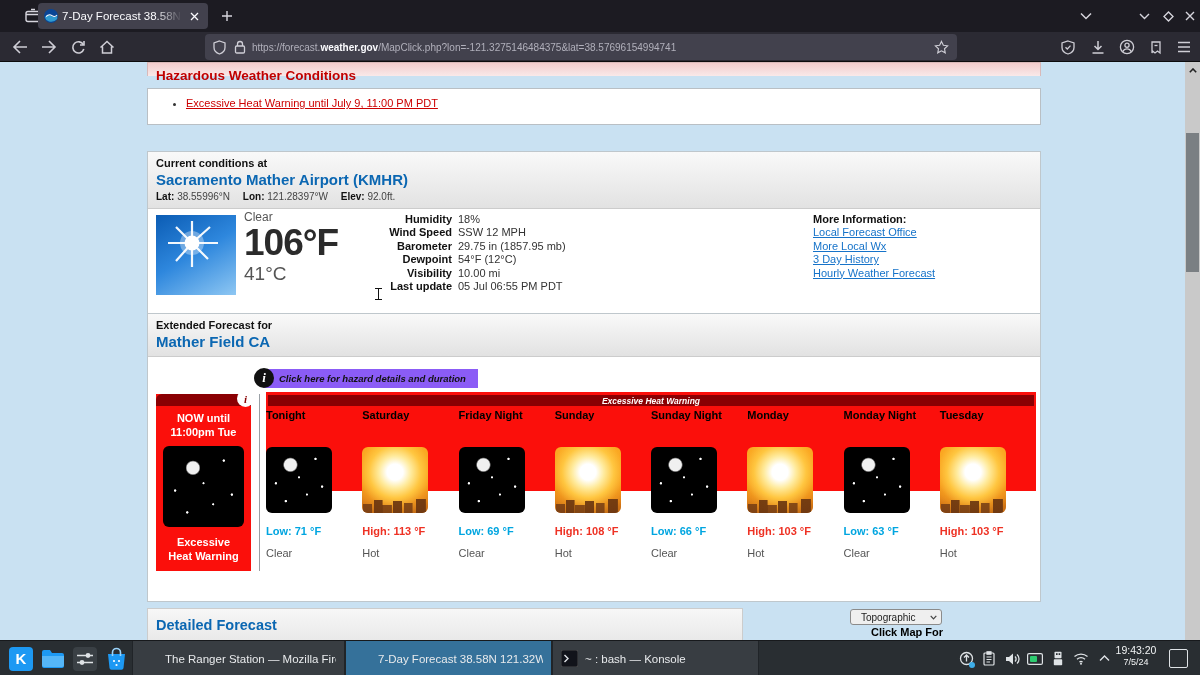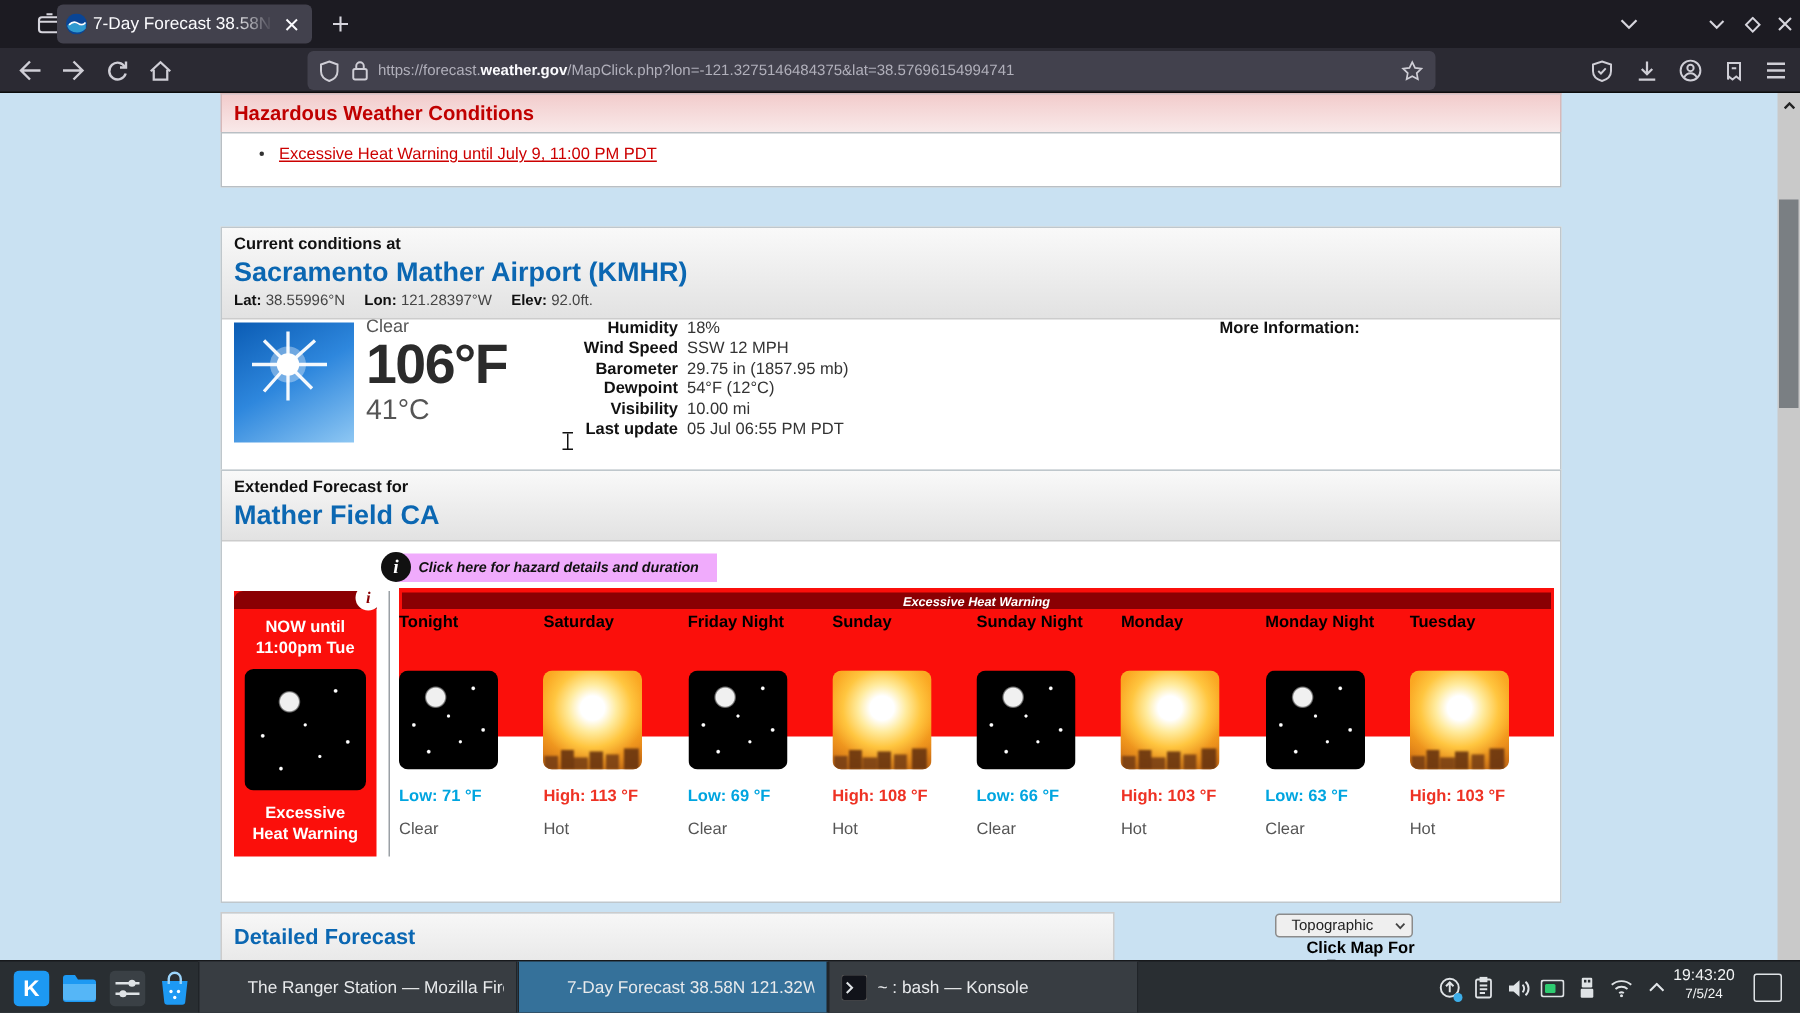--- a/index.html
+++ b/index.html
@@ -26,31 +26,31 @@
   .urlbar{position:absolute;left:205px;top:34px;width:752px;height:26px;background:#42414d;
     border-radius:4px;display:flex;align-items:center;padding:0 8px;color:#b1b0bb}
   .urltext{font-size:10px;white-space:nowrap;overflow:hidden;flex:1;margin-left:6px}
   .urltext .dom{color:#fbfbfe;font-weight:bold}
   .toolicon{position:absolute;top:37px;width:20px;height:20px;color:#cfced6;display:flex;align-items:center;justify-content:center}
 
   
   .viewport{position:absolute;left:0;top:62px;width:1200px;height:578px;background:#c9e1f2;overflow:hidden}
   .content{position:absolute;left:147px;width:894px}
 
-  .pinkband{top:0;height:26px;background:linear-gradient(#f2cccc,#f9e9e9);
+  .pinkband{top:0;height:14px;background:linear-gradient(#f2cccc,#f9e9e9);
     border:1px solid #d8b9b9;border-bottom:none;padding:5px 8px 0}
   .pinkband h2{font-size:13.5px;color:#c00000}
   .alertbox{top:26px;height:37px;background:#fff;border:1px solid #b9bfc4;padding:8px 0 0 30px}
   .alertbox li{font-size:11px;color:#333;margin-left:8px}
   .alertbox a{color:#cc0000;text-decoration:underline}
 
   .panel{background:#fff;border:1px solid #bfc7cc}
   .panel-hd{background:linear-gradient(#f9f9f9,#e2e2e2);border-bottom:1px solid #ccc;padding:5px 8px 6px}
   .panel-hd .small{font-size:11px;font-weight:bold;color:#111}
-  .panel-hd .big{font-size:18px;font-weight:bold;color:#0b67b2;margin-top:2px}
+  .panel-hd .big{font-size:15px;font-weight:bold;color:#0b67b2;margin-top:2px}
   .coords{font-size:10px;color:#444;margin-top:3px}
   .coords b{color:#111}
   .coords span.coord{margin-right:10px}
 
   .current-panel{top:89px;height:163px}
   .sky-icon{position:absolute;left:8px;top:63px;width:80px;height:80px;
     background:linear-gradient(150deg,#0b5cb4 0%,#2e87dd 48%,#8ec7f3 100%)}
   .cond-block{position:absolute;left:96px;top:58px}
   .cond-txt{font-size:12px;color:#555}
   .temp-f{font-size:37px;font-weight:bold;color:#2b2b2b;line-height:38px;letter-spacing:-1px}
@@ -65,21 +65,21 @@
 
   .ibeam{position:absolute;left:374px;top:226px;width:9px;height:13px}
   .ibeam::before{content:"";position:absolute;left:4px;top:1px;bottom:1px;width:1px;background:#111}
   .ibeam::after{content:"";position:absolute;left:1px;right:1px;top:0;height:1px;background:#111;
     box-shadow:0 11px 0 #111}
 
   .extended-panel{top:251px;height:289px}
   .hazbtn{position:absolute;left:106px;top:54px;height:20px;display:flex;align-items:center}
   .info-dot{width:20px;height:20px;border-radius:50%;background:#111;color:#fff;z-index:2;
     display:flex;align-items:center;justify-content:center;font:italic bold 13px "Liberation Serif",serif}
-  .hazlabel{background:#f0abfc;height:19px;margin-left:-9px;padding:0 12px 0 14px;display:flex;align-items:center;
+  .hazlabel{background:#8b5cf6;height:19px;margin-left:-9px;padding:0 12px 0 14px;display:flex;align-items:center;
     font:italic bold 9.5px "Liberation Sans",sans-serif;color:#111}
 
   .fc-area{position:absolute;left:0;top:78px;width:894px;height:179px}
   .now-tile{position:absolute;left:8px;top:2px;width:95px;height:177px;background:#fb0f0b;text-align:center}
   .now-hd{height:12px;background:#8a0003;border-radius:6px 6px 0 0}
   .now-info{position:absolute;right:-3px;top:-4px;width:17px;height:17px;border-radius:50%;background:#fff;
     color:#8a0003;display:flex;align-items:center;justify-content:center;font:italic bold 11px "Liberation Serif",serif}
   .now-line{color:#fff;font-weight:bold;font-size:11px;line-height:14px}
   .now-tile .wicon.big{margin:7px auto 8px}
   .vdivider{position:absolute;left:111px;top:2px;width:1px;height:177px;background:#9aa0a5}
@@ -337,20 +337,29 @@
   </div>
 
 
   <div class="crow">
     <div class="clab">Last update</div>
     <div class="cval">05 Jul 06:55 PM PDT</div>
   </div>
 </div>
       <div class="moreinfo">
         <div class="mtitle">More Information:</div>
+        <div id="more-links">
+  <a href="#" class="ilink">Local Forecast Office</a>
+
+  <a href="#" class="ilink">More Local Wx</a>
+
+  <a href="#" class="ilink">3 Day History</a>
+
+  <a href="#" class="ilink">Hourly Weather Forecast</a>
+</div>
       </div>
     </div>
 
     <div class="content panel extended-panel" style="position:absolute">
       <div class="panel-hd">
         <div class="small">Extended Forecast for</div>
         <div class="big">Mather Field CA</div>
       </div>
       <div class="hazbtn">
         <div class="info-dot">i</div>

